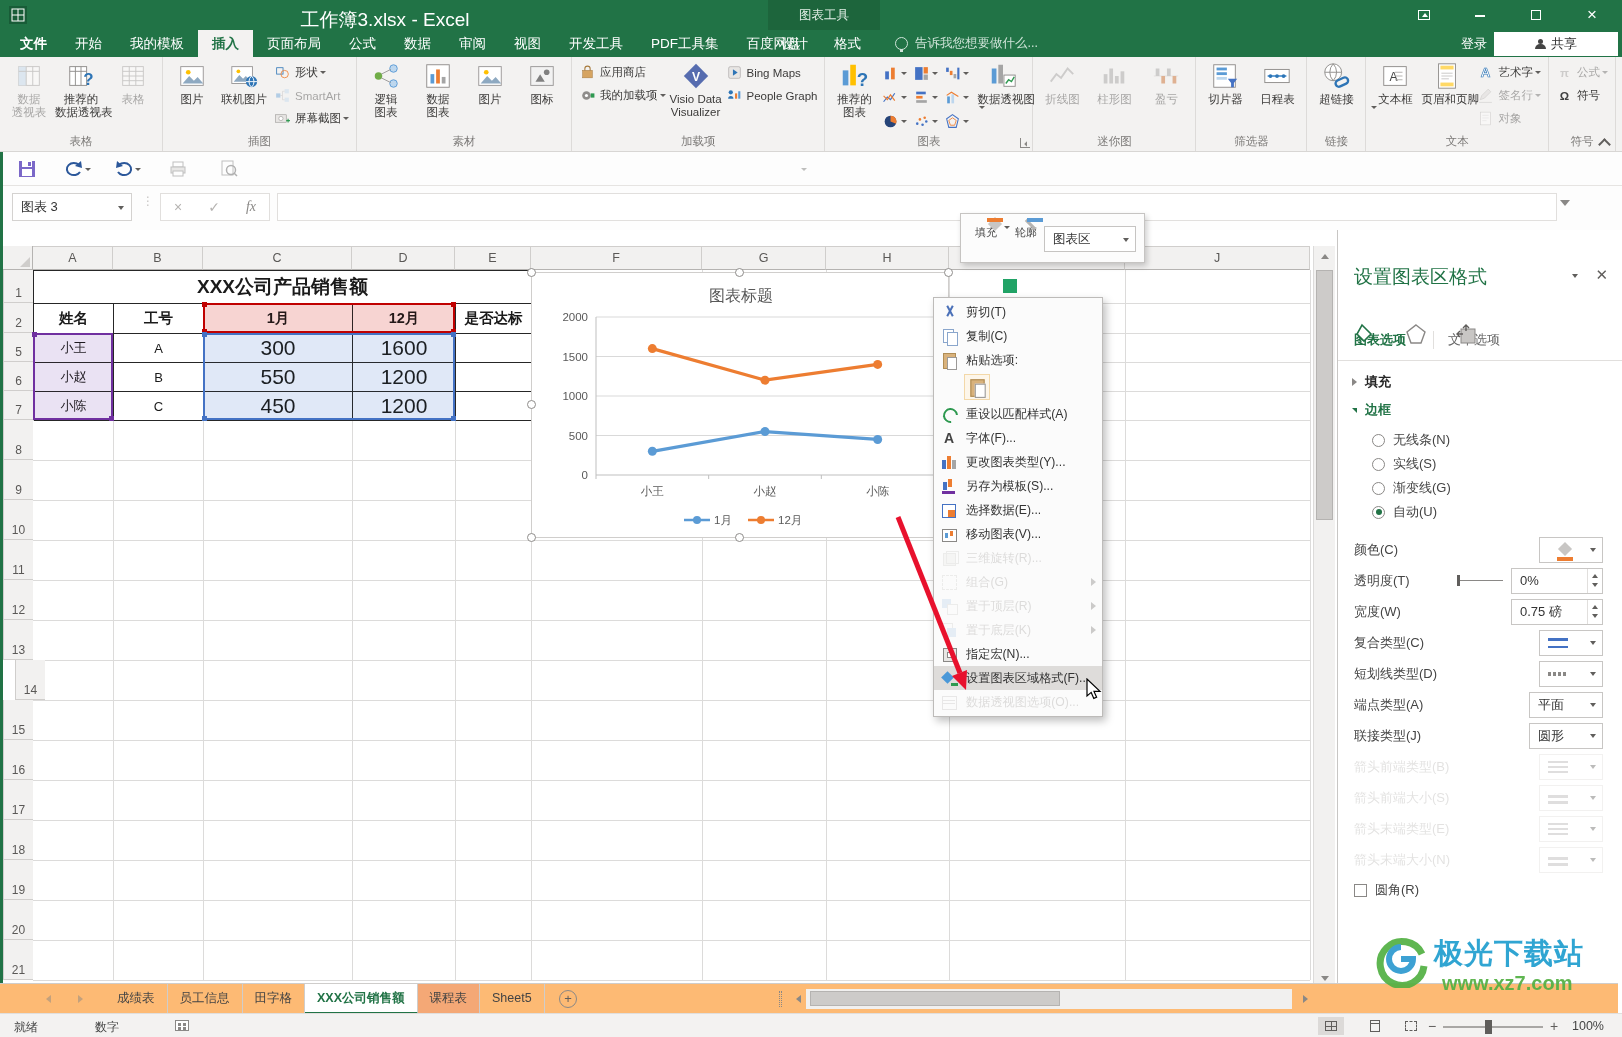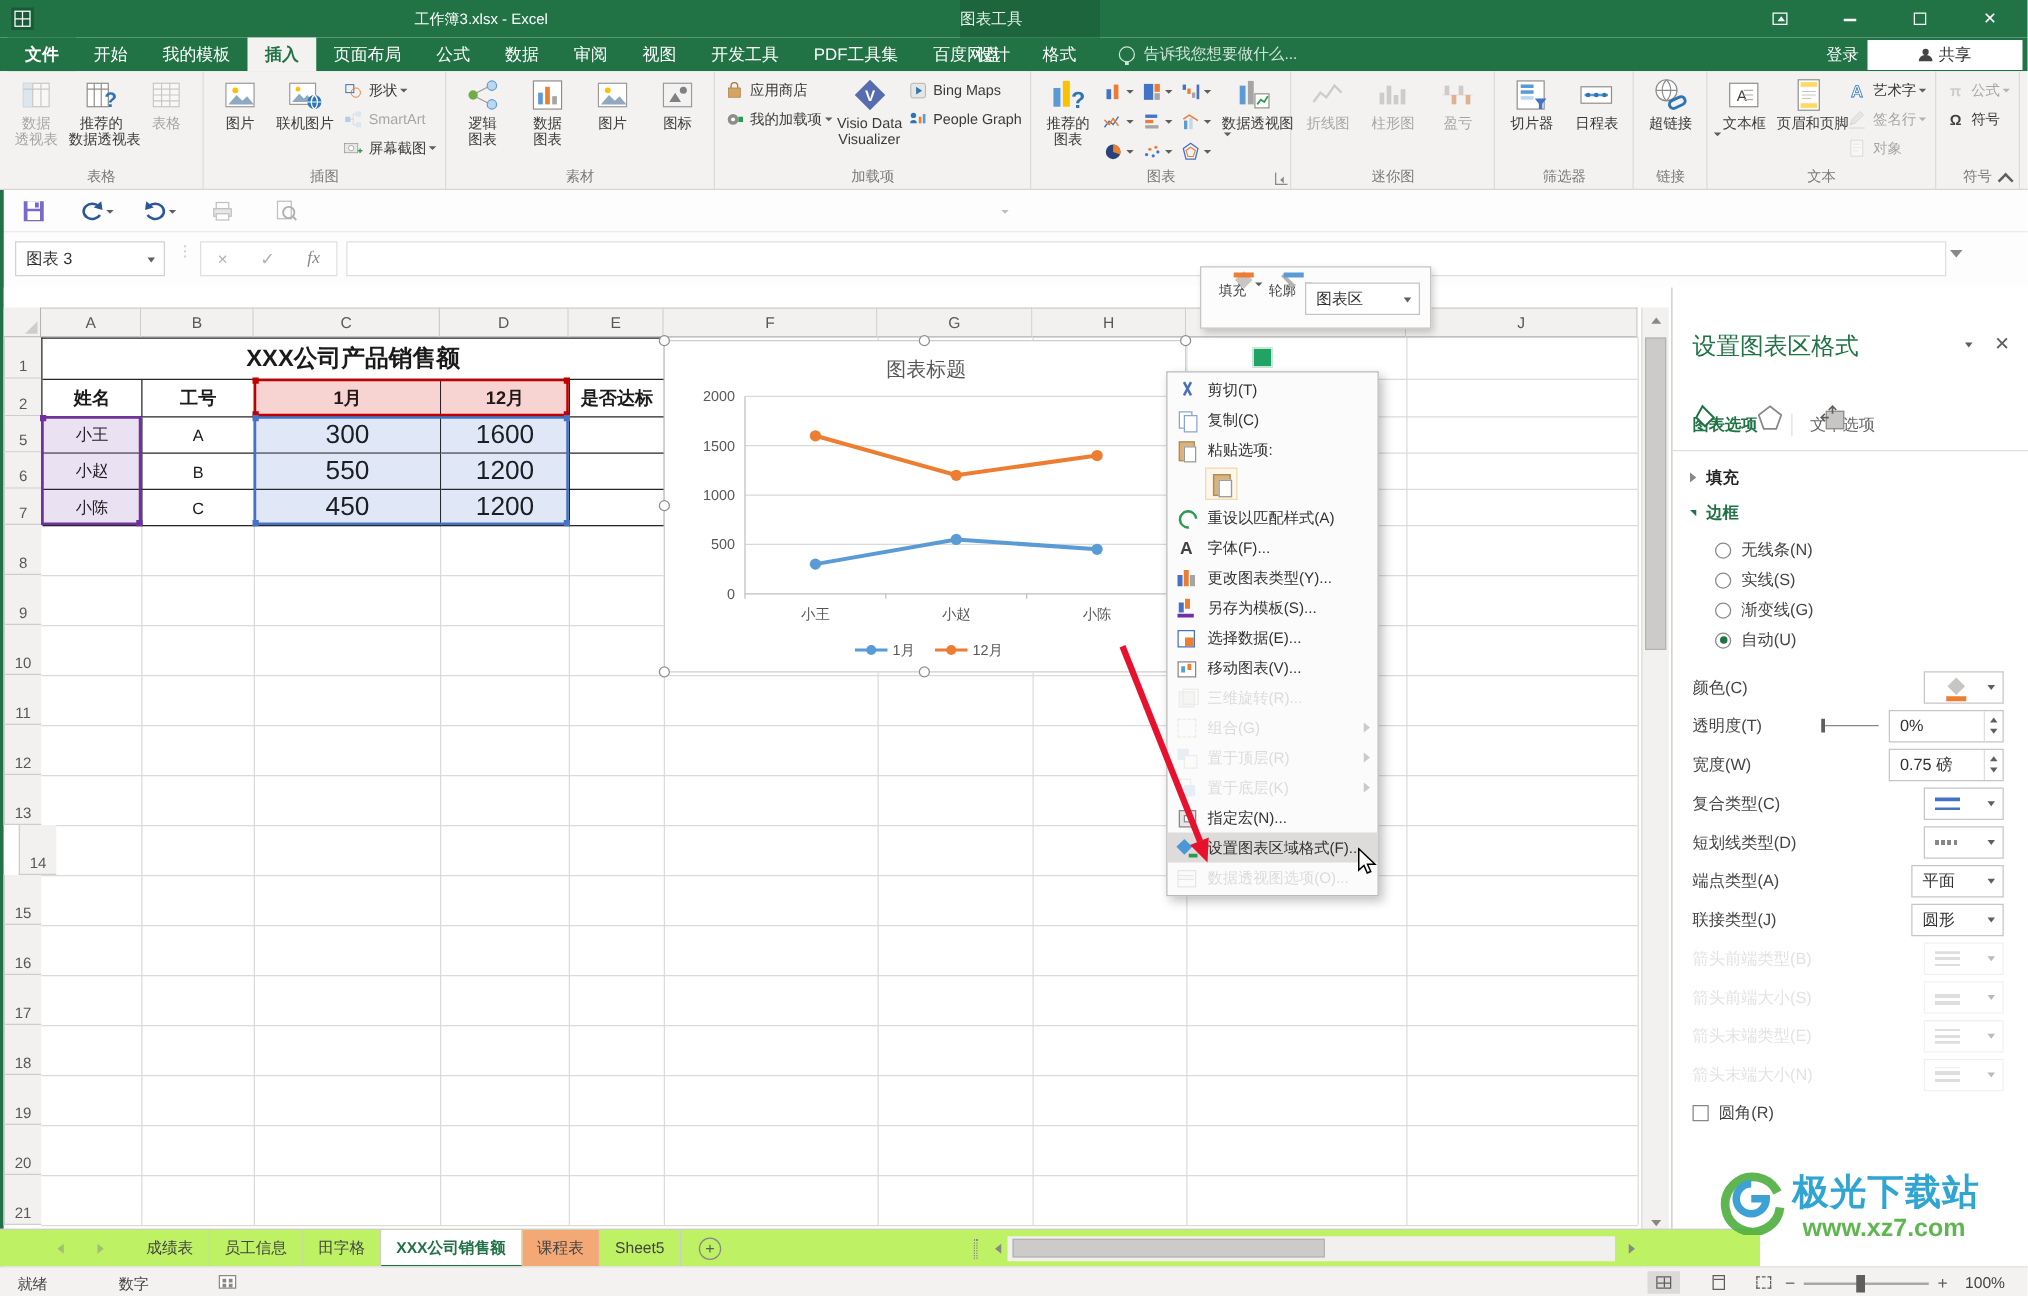--- a/index.html
+++ b/index.html
@@ -2,23 +2,23 @@
 <html><head>
 <meta charset="utf-8">
 <style>
   * { margin:0; padding:0; box-sizing:border-box; }
   html,body { width:1622px; height:1037px; overflow:hidden;
     font-family:"Liberation Sans","DejaVu Sans",sans-serif; background:#fff; }
 
   
   #titlebar { position:absolute; left:0; top:0; width:1622px; height:30px; background:#217346; color:#fff; }
   #app-icon { position:absolute; left:8px; top:5px; width:20px; height:20px; }
-  #title-text { position:absolute; left:0; top:7px; width:770px; text-align:center; font-size:12px; color:#fff; }
+  #title-text { position:absolute; left:0; top:7px; width:770px; text-align:center; font-size:19px; color:#fff; }
   #context-tool { position:absolute; left:768px; top:0; width:112px; height:30px; background:#1d653c;
-    color:#e2efe7; font-size:12.5px; line-height:30px; }
+    color:#e2efe7; font-size:12.5px; text-align:center; line-height:30px; }
   .win-btn { position:absolute; top:0; width:44px; height:30px; color:#fff; text-align:center; line-height:30px; font-size:14px; }
   .wi-ribbon { display:inline-block; width:12px; height:10px; border:1px solid #fff; position:relative; }
   .wi-ribbon::after { content:""; position:absolute; left:3px; top:2px; border-left:3px solid transparent; border-right:3px solid transparent; border-bottom:4px solid #fff; }
   .wi-min { display:inline-block; width:10px; height:2px; background:#fff; margin-bottom:3px; }
   .wi-max { display:inline-block; width:10px; height:10px; border:1px solid #fff; }
 
   
   #tabrow { position:absolute; left:0; top:30px; width:1622px; height:27px; background:#217346; }
   #ribbon-tabs { position:absolute; left:6px; top:0; height:27px; display:flex; }
   .rtab { height:27px; line-height:27px; padding:0 14px; color:#fff; font-size:13.5px; cursor:default; }
@@ -215,21 +215,21 @@
   
   #vscroll { position:absolute; left:1313px; top:246px; width:22px; height:742px; background:#f2f1f0; border-left:1px solid #dcdbda; }
   .scroll-btn { position:absolute; left:0; width:22px; height:20px; display:flex; align-items:center; justify-content:center; }
   .tri-up { width:0; height:0; border-left:4px solid transparent; border-right:4px solid transparent; border-bottom:5px solid #8a8886; }
   .tri-dn { width:0; height:0; border-left:4px solid transparent; border-right:4px solid transparent; border-top:5px solid #8a8886; }
   .tri-lf { width:0; height:0; border-top:4px solid transparent; border-bottom:4px solid transparent; border-right:5px solid #8a8886; }
   .tri-rt { width:0; height:0; border-top:4px solid transparent; border-bottom:4px solid transparent; border-left:5px solid #8a8886; }
   #vthumb { position:absolute; left:2px; top:24px; width:17px; height:250px; background:#cdcbc9; border:1px solid #b5b3b1; }
 
   
-  #sheettab-row { position:absolute; left:0; top:983px; width:1408px; height:30px; background:#bef264; border-top:1px solid #cfcdcb; }
+  #sheettab-row { position:absolute; left:0; top:983px; width:1618px; height:30px; background:#fdba74; border-top:1px solid #cfcdcb; }
   .tabnav { position:absolute; top:8px; width:20px; height:14px; display:flex; align-items:center; justify-content:center; opacity:.5; }
   #sheet-tabs { position:absolute; left:105px; top:0; height:30px; display:flex; }
   .stab { height:30px; line-height:29px; padding:0 12px; font-size:12.5px; color:#444; border-right:1px solid #cfcdcb; white-space:nowrap; }
   .stab.active { background:#fff; color:#217346; font-weight:bold; border-bottom:2px solid #217346; }
   #add-sheet { position:absolute; top:6px; width:18px; height:18px; border:1px solid #8a8886; border-radius:50%; color:#605e5c;
     text-align:center; line-height:16px; font-size:13px; }
   #tab-splitter { position:absolute; left:779px; top:7px; width:3px; height:16px; border-left:1px dotted #8a8886; border-right:1px dotted #8a8886; }
   #hscroll-track { position:absolute; left:806px; top:5px; width:486px; height:20px; background:#f1f0ef; }
   #hthumb { position:absolute; left:4px; top:2px; width:250px; height:15px; background:#cdcbc9; border:1px solid #b5b3b1; }
 

